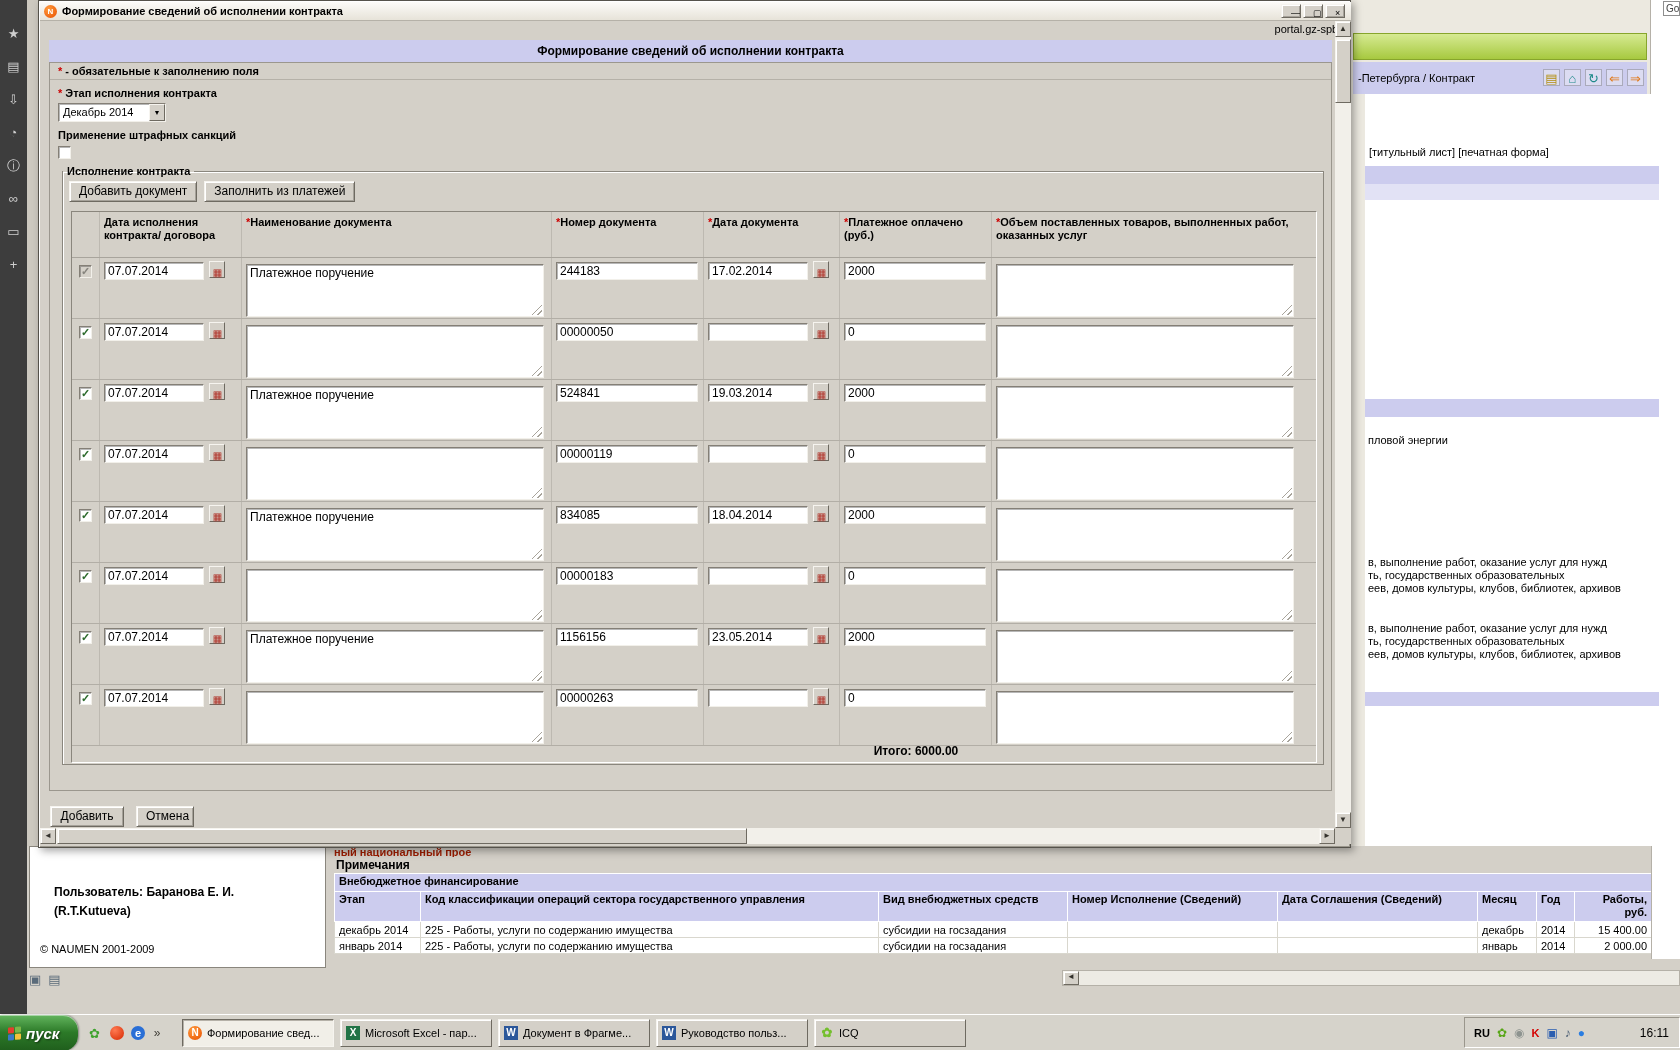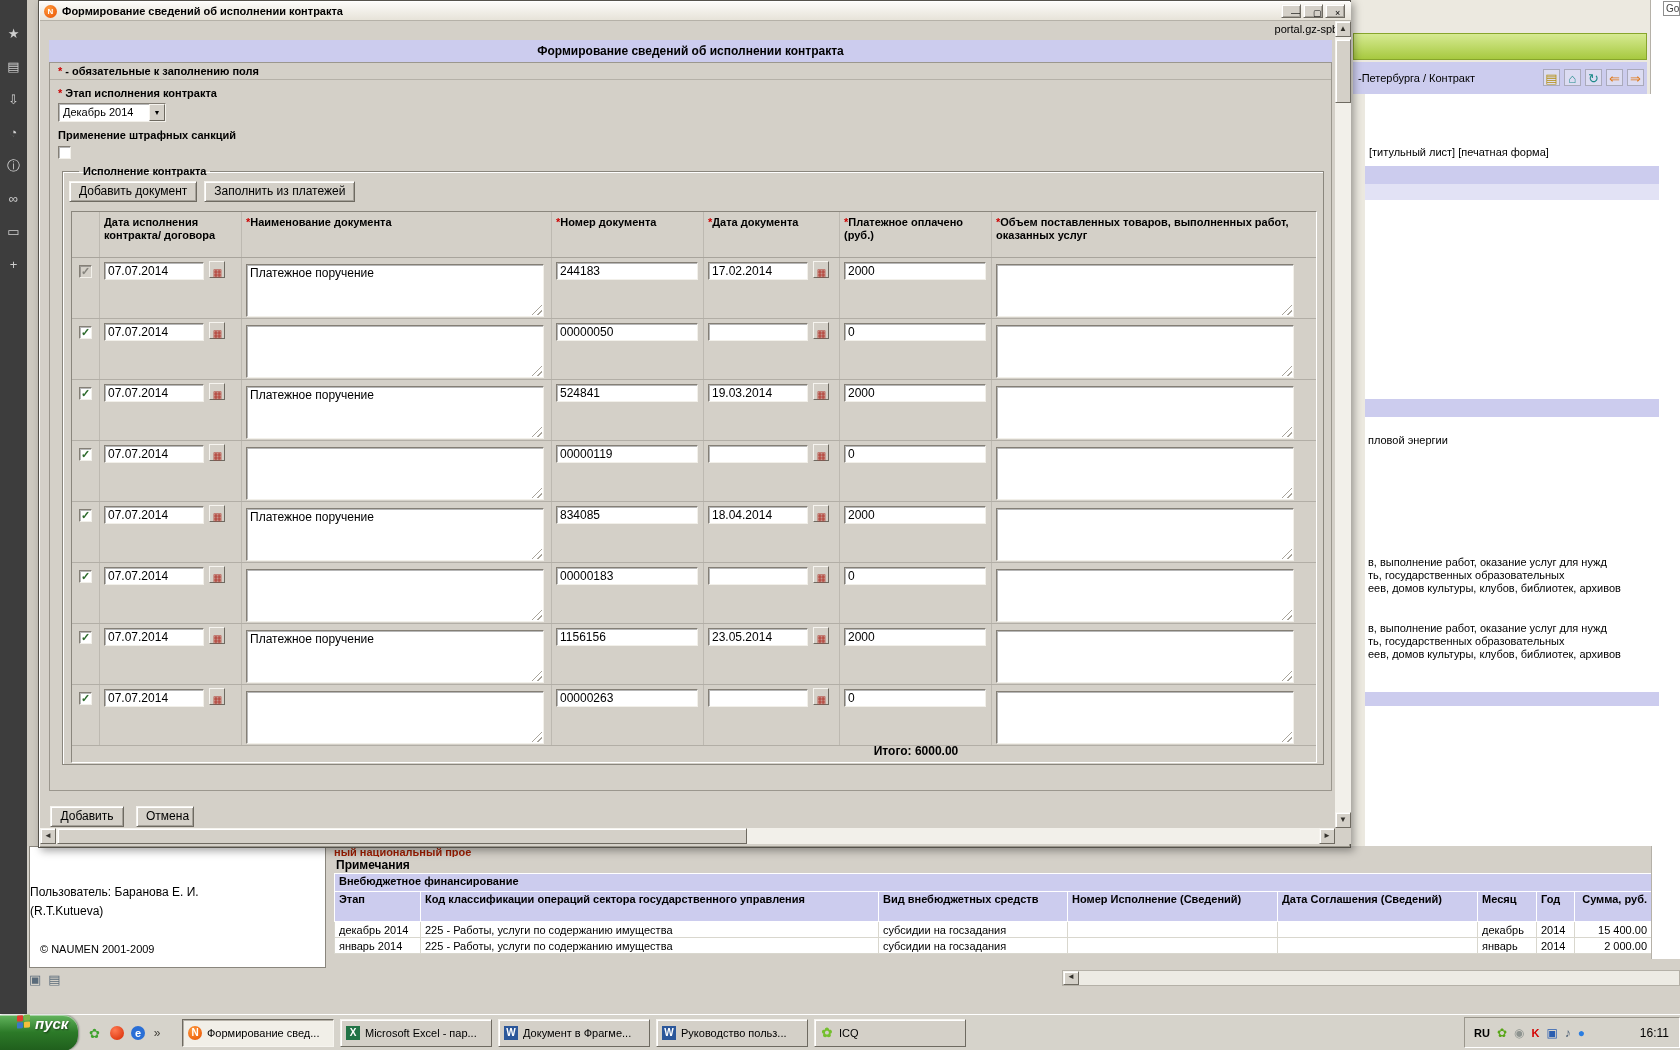--- a/index.html
+++ b/index.html
@@ -29,21 +29,21 @@
   .bg-white{position:absolute;left:14px;top:94px;width:294px;height:752px;background:#fff;overflow:hidden}
   .bg-links{position:absolute;left:4px;top:52px;font-size:11px;white-space:nowrap}
   .lavbar{position:absolute;left:0;width:294px;background:#ccccee}
   .lavbar.light{background:#e2e2f5}
   .frag{position:absolute;left:3px;font-size:11px;white-space:nowrap}
   .fragblock{position:absolute;left:3px;font-size:11px;line-height:13px;white-space:nowrap}
 
   
   .bottom-strip{position:absolute;left:27px;top:846px;width:1653px;height:168px;background:#d4d0c8;z-index:1;overflow:hidden}
   .user-panel{position:absolute;left:2px;top:0;width:297px;height:122px;background:#fff;border:1px solid #8a867d}
-  .up-line{position:absolute;left:0;font-size:12px;font-weight:normal;white-space:nowrap}
+  .up-line{position:absolute;left:24px;font-size:12px;font-weight:bold;white-space:nowrap}
   .up-copy{position:absolute;left:10px;font-size:11px;white-space:nowrap}
   .red-frag{position:absolute;left:307px;top:0;height:11px;overflow:hidden;font-size:11px;font-weight:bold;color:#9b1c00;white-space:nowrap}
   .notes-label{position:absolute;left:309px;top:12px;font-size:12px;font-weight:bold}
   .xbt{position:absolute;left:307px;top:27px;width:1317px;border-collapse:collapse;table-layout:fixed;font-size:11px;background:#fff}
   .xbt th{background:#ccccee;border:1px solid #fff;text-align:left;vertical-align:top;padding:1px 4px;font-weight:bold;overflow:hidden}
   .xbt thead tr.hdr th{height:30px;line-height:13px}
   .xbt th.xb-title{height:18px}
   .xbt td{background:#fff;border:1px solid #d9d7ce;padding:1px 4px;height:16px;overflow:hidden;white-space:nowrap}
   .xbt .num{text-align:right}
   .strip-white{position:absolute;left:1624px;top:0;width:29px;height:113px;background:#fff;border-left:1px solid #b5b1a8}
@@ -95,21 +95,21 @@
   .stage-label{position:absolute;left:8px;top:24px;font-weight:bold;font-size:11px}
   .selectbox{position:absolute;left:8px;top:40px;width:108px;height:19px;background:#fff;
              border:1px solid;border-color:#847f76 #f2f0ea #f2f0ea #847f76;box-shadow:inset 1px 1px 0 rgba(50,50,50,.35);cursor:pointer}
   .sel-val{position:absolute;left:4px;top:0;font-size:11px;line-height:17px;white-space:nowrap}
   .selbtn{position:absolute;right:0;top:0;width:16px;height:17px;background:#d4d0c8;
           border:1px solid;border-color:#f6f4ef #6e6a61 #6e6a61 #f6f4ef;font-size:7px;line-height:15px;text-align:center}
   .penalty-label{position:absolute;left:8px;top:66px;font-weight:bold;font-size:11px}
   .penalty-cb{position:absolute;left:8px;top:83px}
   fieldset.exec{position:absolute;left:12px;top:102px;width:1262px;height:600px;
                 border:1px solid #8a867d;box-shadow:inset 1px 1px 0 #fff}
-  fieldset.exec legend{font-size:11px;font-weight:bold;margin-left:16px;padding:0 4px}
+  fieldset.exec legend{font-size:11px;font-weight:bold;margin-left:0;padding:0 4px}
   .fs-buttons{position:absolute;left:6px;top:4px;display:flex;gap:7px}
   .dtable{position:absolute;left:8px;top:34px;width:1246px;height:552px;background:#d4d0c8;
           border:1px solid;border-color:#8a867d #fff #fff #8a867d}
   .t-header{position:absolute;left:0;top:0;width:1244px;height:46px;display:flex;border-bottom:1px solid #a8a49c}
   .hc{font-size:11px;font-weight:bold;line-height:13px;padding:4px 3px 0 4px;border-right:1px solid #bdb9b1;overflow:hidden}
   .t-rows{position:absolute;left:0;top:46px;width:1244px}
   .t-row{display:flex;height:61px;border-bottom:1px solid #b2aea6}
   .tc{padding:3px 0 0 4px;border-right:1px solid #bdb9b1;overflow:hidden}
   .c0{width:28px;text-align:center;padding-left:0}
   .c1{width:142px}.c2{width:310px}.c3{width:152px}.c4{width:136px}.c5{width:152px}
@@ -131,21 +131,21 @@
   .vscroll .sb-up{position:absolute;left:0;top:0;width:16px;height:16px}
   .vscroll .sb-down{position:absolute;left:0;bottom:0;width:16px;height:16px}
   .vthumb{position:absolute;left:0;top:18px;width:16px;height:64px;background:#d4d0c8;
           border:1px solid;border-color:#f6f4ef #6e6a61 #6e6a61 #f6f4ef;box-shadow:inset 1px 1px 0 #fff;cursor:pointer}
   .sb-corner{position:absolute;left:1296px;top:827px;width:16px;height:16px;background:#d4d0c8}
 
   
   .taskbar{position:absolute;left:0;top:1014px;width:1680px;height:36px;background:#d6d3cb;border-top:1px solid #fff;z-index:20}
   .startbtn{position:absolute;left:0;top:0;width:78px;height:36px;border-radius:0 15px 15px 0;cursor:pointer;
             background:linear-gradient(#63b55e,#2c7a28 48%,#1f5e1c);box-shadow:inset 0 1px 0 rgba(255,255,255,.45),1px 0 2px rgba(0,0,0,.4);
-            display:flex;align-items:flex-start;gap:5px;padding-left:17px}
+            display:flex;align-items:center;gap:5px;padding-left:8px}
   .flag{display:grid;grid-template-columns:6px 6px;grid-template-rows:6px 6px;gap:1px;transform:skewY(-6deg)}
   .flag i{border-radius:1px}
   .flag .f1{background:#e53c2e}.flag .f2{background:#7ab648}.flag .f3{background:#3b78c8}.flag .f4{background:#f5c03c}
   .start-txt{color:#fff;font-weight:bold;font-style:italic;font-size:15px;text-shadow:1px 1px 2px rgba(0,0,0,.55)}
   .qlaunch{position:absolute;left:86px;top:0;height:36px;display:flex;align-items:center;gap:7px}
   .ql{width:17px;height:17px;text-align:center;font-size:13px;line-height:17px;cursor:pointer}
   .ql.ball{border-radius:50%;background:radial-gradient(circle at 35% 30%,#ff7a52,#d62800);width:14px;height:14px}
   .ql.ie{border-radius:50%;background:#2a6fd6;color:#fff;font-size:11px;font-weight:bold;width:14px;height:14px;line-height:14px}
   .ql.flower{color:#3fa32e}
   .ql.chev{color:#44423c;font-size:12px;width:10px}
@@ -241,21 +241,21 @@
             <th class="xb-title" colspan="8">Внебюджетное финансирование</th>
           </tr>
         <tr class="hdr">
             <th>Этап</th>
             <th>Код классификации операций сектора государственного управления</th>
             <th>Вид внебюджетных средств</th>
             <th>Номер Исполнение (Сведений)</th>
             <th>Дата Соглашения (Сведений)</th>
             <th>Месяц</th>
             <th>Год</th>
-            <th class="num">Сумма, руб.</th>
+            <th class="num">Работы, руб.</th>
           </tr>
       </thead>
       <tbody>
           <tr>
             <td>декабрь 2014</td>
             <td>225 - Работы, услуги по содержанию имущества</td>
             <td>субсидии на госзадания</td>
             <td></td>
             <td></td>
             <td>декабрь</td>

